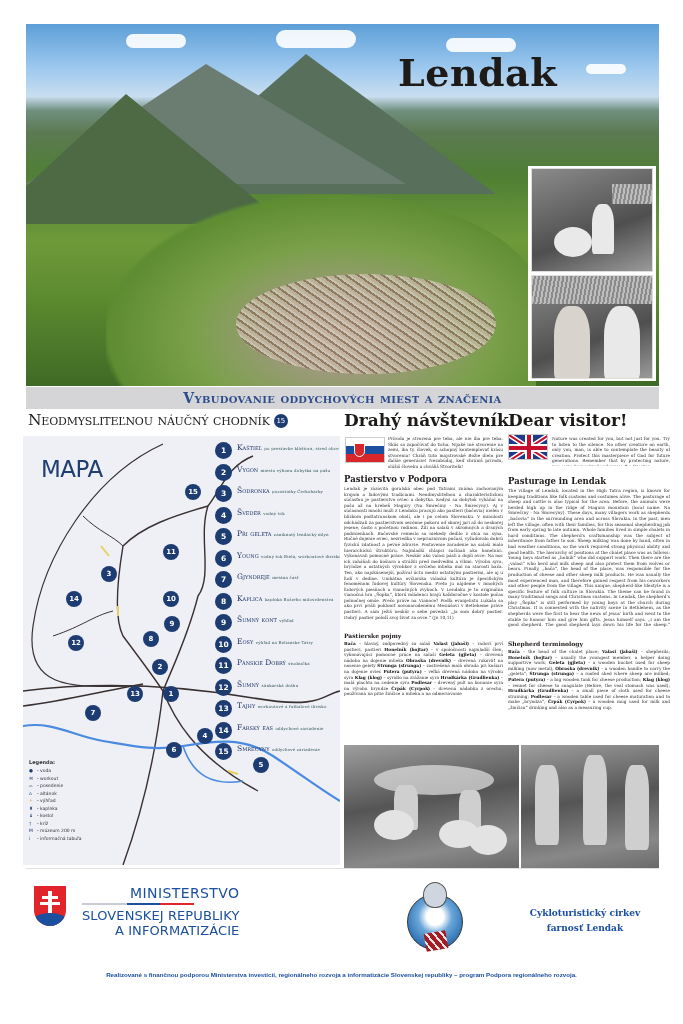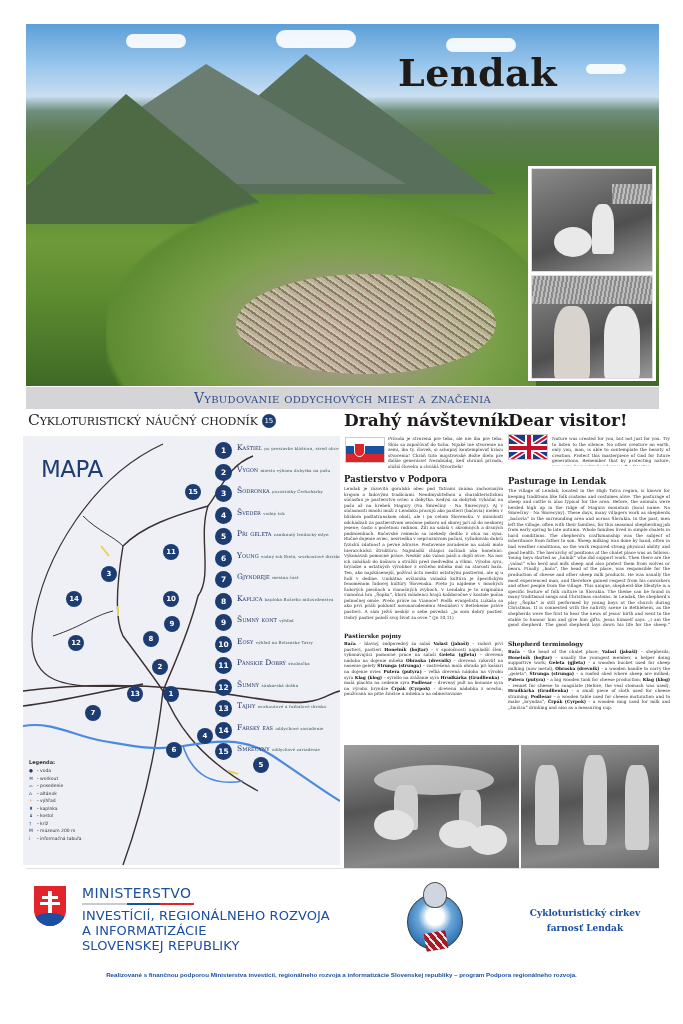--- a/index.html
+++ b/index.html
@@ -17,21 +17,21 @@
     background: repeating-linear-gradient(35deg, #c9b9a8 0 3px, #8c6e5a 3px 5px, #d8d0c4 5px 7px); opacity:.75; }
   .hero .cloud { position:absolute; background:#fff; border-radius: 40px; opacity:.9; }
   .title { position:absolute; left: 398px; top: 50px; font-family: "DejaVu Serif", serif; font-weight: bold; font-size: 38px; color: #1e1a18; letter-spacing: 0.5px; }
 
   .photos { position:absolute; left: 528px; top: 166px; width: 128px; height: 215px; background:#fff; }
   .photo { position:absolute; left:3px; width:122px; background: linear-gradient(160deg,#8b8b8b,#4f4f4f 60%,#9a9a9a); border:1px solid #ddd; overflow:hidden; }
   .photo .fig { position:absolute; background:#e9e9e9; border-radius: 40% 40% 10% 10%; }
   .photo .roof { position:absolute; background: repeating-linear-gradient(100deg,#bdbdbd 0 2px,#8a8a8a 2px 4px); }
 
   .banner { position:absolute; left: 26px; top: 387px; width: 633px; height: 22px; background: #d5d5d8;
-    text-align:center; font-family: "DejaVu Serif", serif; font-weight:normal; color:#2d4d8a; font-size: 14px; line-height: 22px; letter-spacing: 0.3px; }
+    text-align:center; font-family: "DejaVu Serif", serif; font-weight:bold; color:#2d4d8a; font-size: 14px; line-height: 22px; letter-spacing: 0.3px; }
 
   .map-heading { position:absolute; left: 28px; top: 411px; font-family: "DejaVu Serif", serif; font-size: 15.5px; color:#222; letter-spacing: -0.2px; }
   .map-heading .num { display:inline-block; width:14px; height:14px; border-radius:50%; background:#1d3d72; color:#fff; font-size:7px; line-height:14px; text-align:center; vertical-align: 2px; margin-left:4px; font-family:"DejaVu Sans",sans-serif; }
 
   .map { position:absolute; left: 23px; top: 436px; width: 317px; height: 429px; background: #eef0f6; overflow:hidden; }
   .map svg { position:absolute; left:0; top:0; }
   .map-title { position:absolute; left: 18px; top: 20px; font-family:"DejaVu Sans",sans-serif; font-size: 23px; color:#1f3e73; letter-spacing: -0.5px; }
 
   .stops { position:absolute; left: 192px; top: 5px; width: 125px; }
   .stop { position:relative; height: 21.5px; }
@@ -61,21 +61,21 @@
   .bwphoto { position:absolute; background: linear-gradient(170deg,#9e9e9e,#555 45%,#888 80%,#6a6a6a); overflow:hidden; }
   .bwphoto .sheep { position:absolute; background:#e3e3e3; border-radius:50%; }
   .bwphoto .man { position:absolute; background:#cfcfcf; border-radius: 30% 30% 10% 10%; }
 
   .footer-rule { position:absolute; left: 26px; top: 868px; width: 633px; height:1px; background:#e0e0e0; }
   .coa { position:absolute; left: 34px; top: 886px; width: 32px; height: 40px; background:#e1252b; border-radius: 0 0 16px 16px; overflow:hidden; }
   .coa .cross-v { position:absolute; left:14px; top:5px; width:4px; height:22px; background:#fff; }
   .coa .cross-h1 { position:absolute; left:8px; top:10px; width:16px; height:3px; background:#fff; }
   .coa .cross-h2 { position:absolute; left:6px; top:16px; width:20px; height:3px; background:#fff; }
   .coa .hills { position:absolute; left:0; top:27px; width:32px; height:14px; background:#1b4fa0; border-radius: 50% 50% 0 0; }
-  .ministry { position:absolute; left: 82px; top: 885px; font-family:"DejaVu Sans",sans-serif; color:#1b4fa0; }
+  .ministry { position:absolute; left: 82px; top: 885px; font-family:"DejaVu Sans",sans-serif; color:#1b4fa0;text-align:right; }
   .ministry .m1 { font-size: 14px; letter-spacing: 0.4px; }
   .ministry .rule { width: 112px; height:2px; background: linear-gradient(90deg,#c9cbd2 0 40%, #1b4fa0 40% 70%, #e1252b 70%); margin: 2px 0 3px; }
   .ministry .m2 { font-size: 13px; line-height: 15px; letter-spacing: 0.1px; }
 
   .club { position:absolute; left: 403px; top: 882px; width: 64px; height: 74px; }
   .club .disc { position:absolute; left:4px; top:12px; width:56px; height:56px; border-radius:50%; background: radial-gradient(circle at 50% 40%, #ffffff 0 20%, #6aa6d8 40%, #2a6fb3 75%); border:1px solid #333; }
   .club .head { position:absolute; left:20px; top:0; width:24px; height:26px; border-radius: 50% 50% 45% 45%; background:#cfd6e0; border:1px solid #555; }
   .club .sled { position:absolute; left:22px; top:50px; width:22px; height:18px; background: repeating-linear-gradient(60deg,#a51d24 0 4px,#e6e6e6 4px 6px); transform: rotate(-10deg); }
   .parish { position:absolute; left: 510px; top: 906px; width: 150px; text-align:center; font-family:"DejaVu Serif",serif; font-weight:bold; color:#1b4fa0; font-size: 9px; line-height: 15px; }
   .credit { position:absolute; left: 0; top: 971px; width: 683px; text-align:center; font-family:"Liberation Sans",sans-serif; font-weight:bold; color:#1b4fa0; font-size: 6.2px; }
@@ -107,21 +107,21 @@
     <div class="fig" style="left:22px;top:30px;width:36px;height:74px;background:#d8d3cc"></div>
     <div class="fig" style="left:72px;top:30px;width:36px;height:74px"></div>
   </div>
 </div>
 
 <div class="banner">
   <span style="font-variant: small-caps; text-transform: none;">Vybudovanie oddychových miest a značenia</span>
 </div>
 
 <div class="map-heading">
-  <span style="font-variant: small-caps;">Cykloturistický náučný chodník</span><span class="num">15</span>
+  <span style="font-variant: small-caps;">Neodmysliteľnou náučný chodník</span><span class="num">15</span>
 </div>
 
 <div class="map">
   <svg width="317" height="429">
     <path d="M0 255 C 80 245, 160 250, 230 262 S 300 258, 317 255" stroke="#3a3030" stroke-width="1.6" fill="none"></path>
     <path d="M0 270 C 40 265, 80 255, 120 248" stroke="#3a3030" stroke-width="1.4" fill="none"></path>
     <path d="M140 8 C 70 40, 20 120, 10 190 S 60 250, 120 250" stroke="#3a3030" stroke-width="1.2" fill="none"></path>
     <path d="M230 20 C 205 30, 200 50, 185 70 C 175 100, 190 140, 175 160 C 165 200, 150 230, 140 255" stroke="#3a3030" stroke-width="1.4" fill="none"></path>
     <path d="M185 70 C 150 80, 120 90, 100 110 C 95 140, 90 180, 100 200 C 115 220, 130 240, 140 255" stroke="#3a3030" stroke-width="1.4" fill="none"></path>
     <path d="M60 80 C 75 95, 90 100, 100 110" stroke="#3a3030" stroke-width="1" fill="none"></path>
@@ -274,23 +274,22 @@
 
 <div class="coa">
   <div class="cross-v"></div>
   <div class="cross-h1"></div>
   <div class="cross-h2"></div>
   <div class="hills"></div>
 </div>
 <div class="ministry">
   <div class="m1">MINISTERSTVO</div>
   <div class="rule"></div>
-  <div class="m2">INVESTÍCIÍ, REGIONÁLNEHO ROZVOJA</div>
+  <div class="m2">SLOVENSKEJ REPUBLIKY</div>
   <div class="m2">A INFORMATIZÁCIE</div>
-  <div class="m2">SLOVENSKEJ REPUBLIKY</div>
 </div>
 <div class="club">
   <div class="disc"></div>
   <div class="head"></div>
   <div class="sled"></div>
 </div>
 <div class="parish">
   <div>Cykloturistický cirkev</div>
   <div>farnosť Lendak</div>
 </div>

